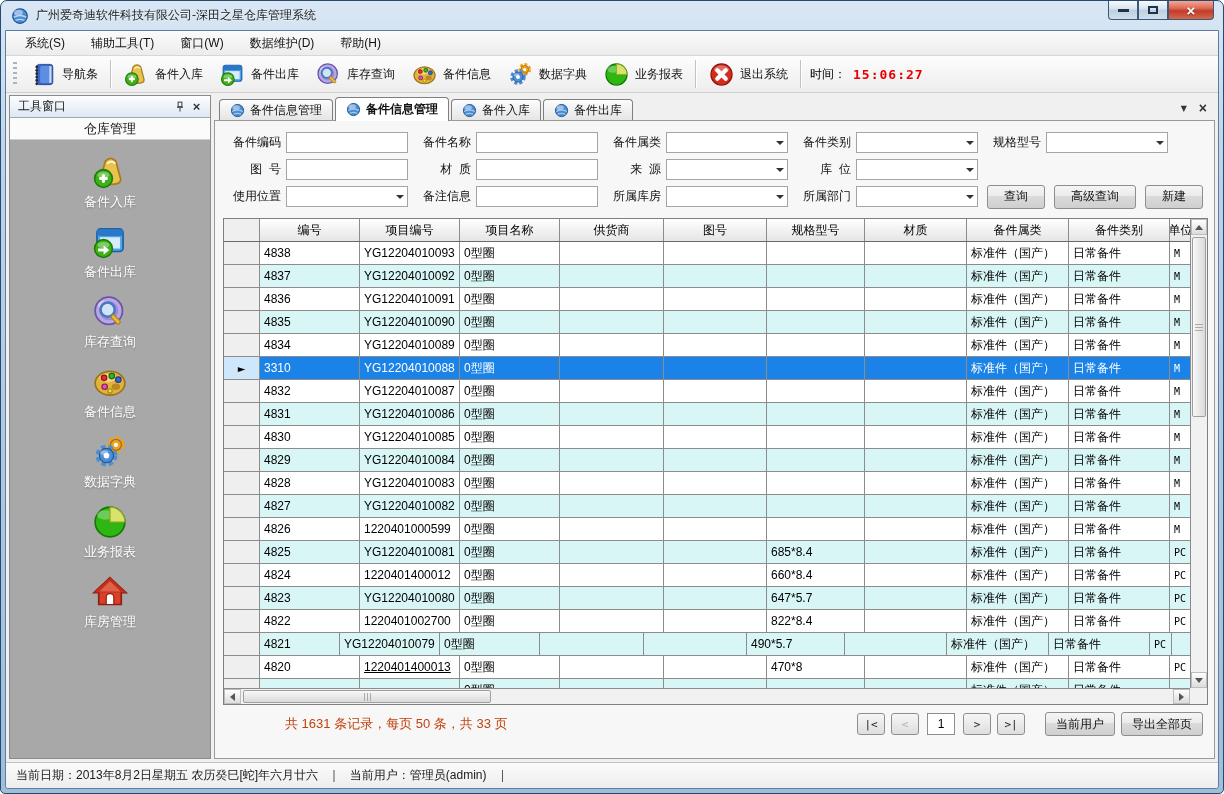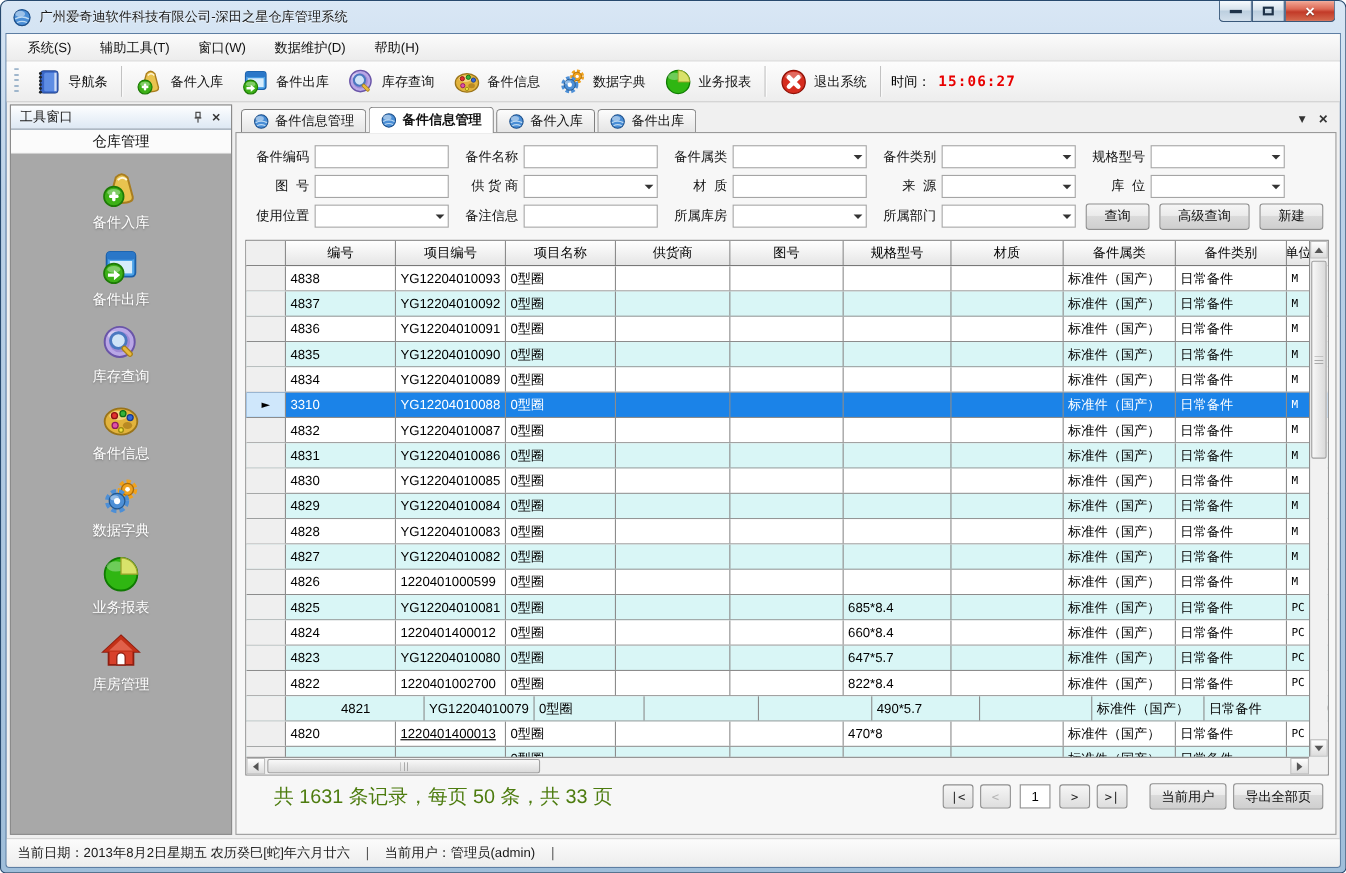--- a/index.html
+++ b/index.html
@@ -89,21 +89,21 @@
 .hthumb{position:absolute;left:2px;top:1px;bottom:1px;width:248px;background:linear-gradient(#f8f8f8,#dadada);border:1px solid #9f9f9f;border-radius:2px;display:flex;align-items:center;justify-content:center;}
 .gripline-h{width:7px;height:8px;background-image:repeating-linear-gradient(90deg,#aaa 0 1px,transparent 1px 3px);}
 .corner{position:absolute;right:0;bottom:0;width:17px;height:16px;background:#f1f1f1;}
 .tri{width:0;height:0;}
 .tri.up{border-left:4px solid transparent;border-right:4px solid transparent;border-bottom:5px solid #555;}
 .tri.dn{border-left:4px solid transparent;border-right:4px solid transparent;border-top:5px solid #555;}
 .tri.lf{border-top:4px solid transparent;border-bottom:4px solid transparent;border-right:5px solid #555;}
 .tri.rt{border-top:4px solid transparent;border-bottom:4px solid transparent;border-left:5px solid #555;}
 
 .pager{height:38px;display:flex;align-items:center;padding:0 3px 0 26px;gap:6px;flex:none;}
-.pg-summary{font-size:18px;color:#4d7c0f;flex:1;}
+.pg-summary{font-size:13px;color:#c2410c;flex:1;margin-left:36px;}
 .pnav{width:28px;height:22px;font-size:11px;font-family:"DejaVu Sans Mono","Liberation Mono",monospace;color:#222;border:1px solid #8e8e8e;border-radius:3px;background:linear-gradient(#f6f6f6,#dedede);display:flex;align-items:center;justify-content:center;}
 .pnav.disabled{color:#b4b4b4;}
 .ppage{width:28px;height:22px;background:#fff;border:1px solid #8e8e8e;display:flex;align-items:center;justify-content:center;font-size:12px;margin:0 2px;}
 .btn.export{margin-left:14px;}
 .btn.pgbtn{padding:0 10px;}
 
 .statusbar{height:26px;background:linear-gradient(#fbfbfb,#ededed);border-top:1px solid #c2c2c2;display:flex;align-items:center;padding:0 10px;font-size:12px;color:#1a1a1a;gap:10px;flex:none;border-radius:0 0 3px 3px;}
 .hidden-defs{position:absolute;width:0;height:0;overflow:hidden;}
 </style>
 </head>
@@ -407,28 +407,20 @@
                     </div>
                   </div>
                 </div>
               </div>
               <div class="form-row">
                 <div class="fcell">
                   <span class="flabel">图  号</span>
                   <div class="finput"></div>
                 </div>
                 <div class="fcell">
-                  <span class="flabel">供 货 商</span>
-                  <div class="finput combo">
-                    <div class="arrowbox">
-                      <div class="arrow-dn"></div>
-                    </div>
-                  </div>
-                </div>
-                <div class="fcell">
                   <span class="flabel">材  质</span>
                   <div class="finput"></div>
                 </div>
                 <div class="fcell">
                   <span class="flabel">来  源</span>
                   <div class="finput combo">
                     <div class="arrowbox">
                       <div class="arrow-dn"></div>
                     </div>
                   </div>
@@ -711,21 +703,21 @@
                   <div class="gc" style="width: 104px;"></div>
                   <div class="gc" style="width: 103px;"></div>
                   <div class="gc" style="width: 98px;">822*8.4</div>
                   <div class="gc" style="width: 102px;"></div>
                   <div class="gc" style="width: 102px;">标准件（国产）</div>
                   <div class="gc" style="width: 101px;">日常备件</div>
                   <div class="gc unit" style="width: 22px;">PC</div>
                 </div>
                 <div class="gr alt">
                   <div class="gc gind"></div>
-                  <div class="gc" style="width: 80px; margin-left: 46px;">4821</div>
+                  <div class="gc" style="width: 80px;">4821</div>
                   <div class="gc" style="width: 100px;">YG12204010079</div>
                   <div class="gc" style="width: 100px;">0型圈</div>
                   <div class="gc" style="width: 104px;"></div>
                   <div class="gc" style="width: 103px;"></div>
                   <div class="gc" style="width: 98px;">490*5.7</div>
                   <div class="gc" style="width: 102px;"></div>
                   <div class="gc" style="width: 102px;">标准件（国产）</div>
                   <div class="gc" style="width: 101px;">日常备件</div>
                   <div class="gc unit" style="width: 22px;">PC</div>
                 </div>

